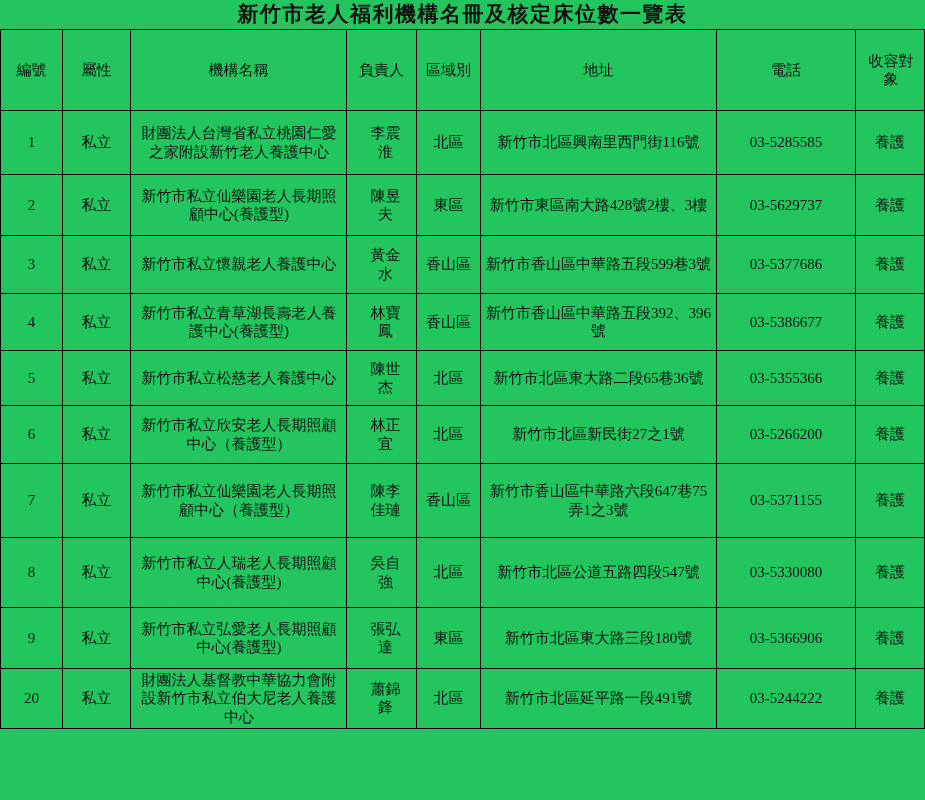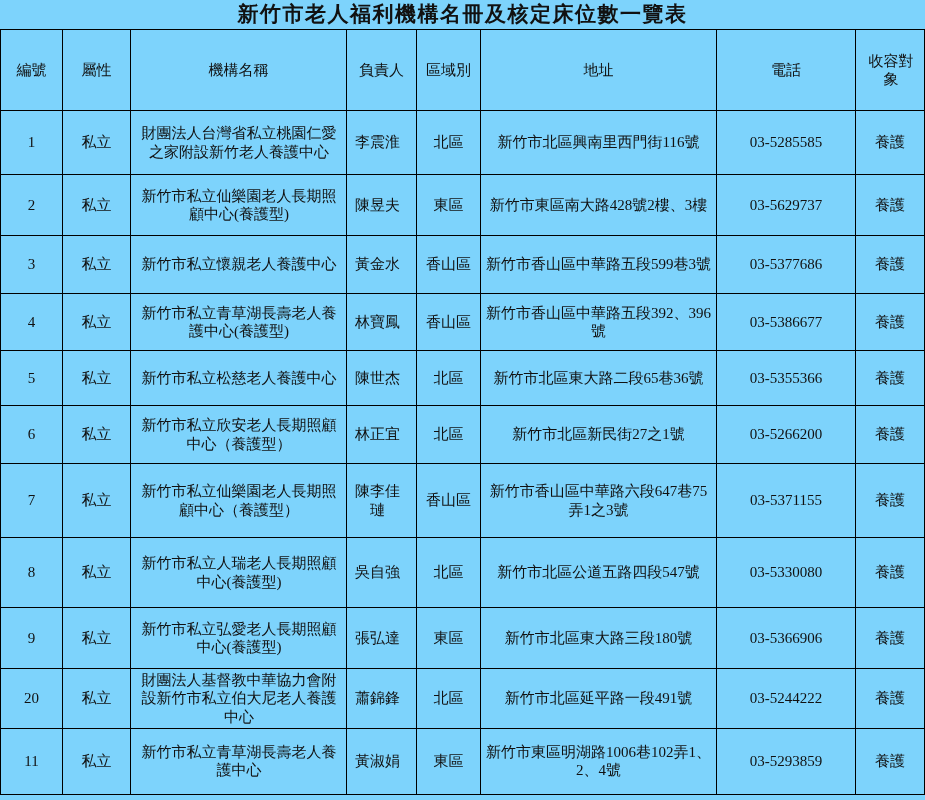--- a/index.html
+++ b/index.html
@@ -8,21 +8,21 @@
     width: 925px;
     height: 800px;
     overflow: hidden;
     background: #ffffff;
     font-family: "Liberation Serif", "DejaVu Serif", serif;
     color: #111111;
   }
   .page {
     width: 925px;
     height: 800px;
-    background: #7dd3fc;
+    background: #22c55e;
   }
   .doc-title {
     text-align: center;
     font-size: 21px;
     font-weight: bold;
     letter-spacing: 1.5px;
     line-height: 28px;
     height: 29px;
     white-space: nowrap;
   }
@@ -53,21 +53,21 @@
   col.c-phone    { width: 139px; }
   col.c-target   { width: 69px; }
 
   
   table.roster td:nth-child(3) {
     text-align: center;
     padding-left: 4px;
     padding-right: 3px;
   }
   
-  table.roster td:nth-child(4) { padding-left: 1px; padding-right: 9px; }
+  table.roster td:nth-child(4) { padding-left: 17px; padding-right: 9px; }
   
   table.roster th:nth-child(8) { padding-left: 7px; }
 
   
   thead tr          { height: 81px; margin-left: 40px; }
   tbody tr:nth-child(1)  { height: 64px; }
   tbody tr:nth-child(2)  { height: 61px; }
   tbody tr:nth-child(3)  { height: 58px; }
   tbody tr:nth-child(4)  { height: 57px; }
   tbody tr:nth-child(5)  { height: 55px; }
@@ -202,26 +202,16 @@
         <tr>
           <td>20</td>
           <td>私立</td>
           <td>財團法人基督教中華協力會附設新竹市私立伯大尼老人養護中心</td>
           <td>蕭錦鋒</td>
           <td>北區</td>
           <td>新竹市北區延平路一段491號</td>
           <td>03-5244222</td>
           <td>養護</td>
         </tr>
-        <tr>
-          <td>11</td>
-          <td>私立</td>
-          <td>新竹市私立青草湖長壽老人養護中心</td>
-          <td>黃淑娟</td>
-          <td>東區</td>
-          <td>新竹市東區明湖路1006巷102弄1、2、4號</td>
-          <td>03-5293859</td>
-          <td>養護</td>
-        </tr>
       </tbody>
   </table>
 
 </div>
 
 </body></html>

